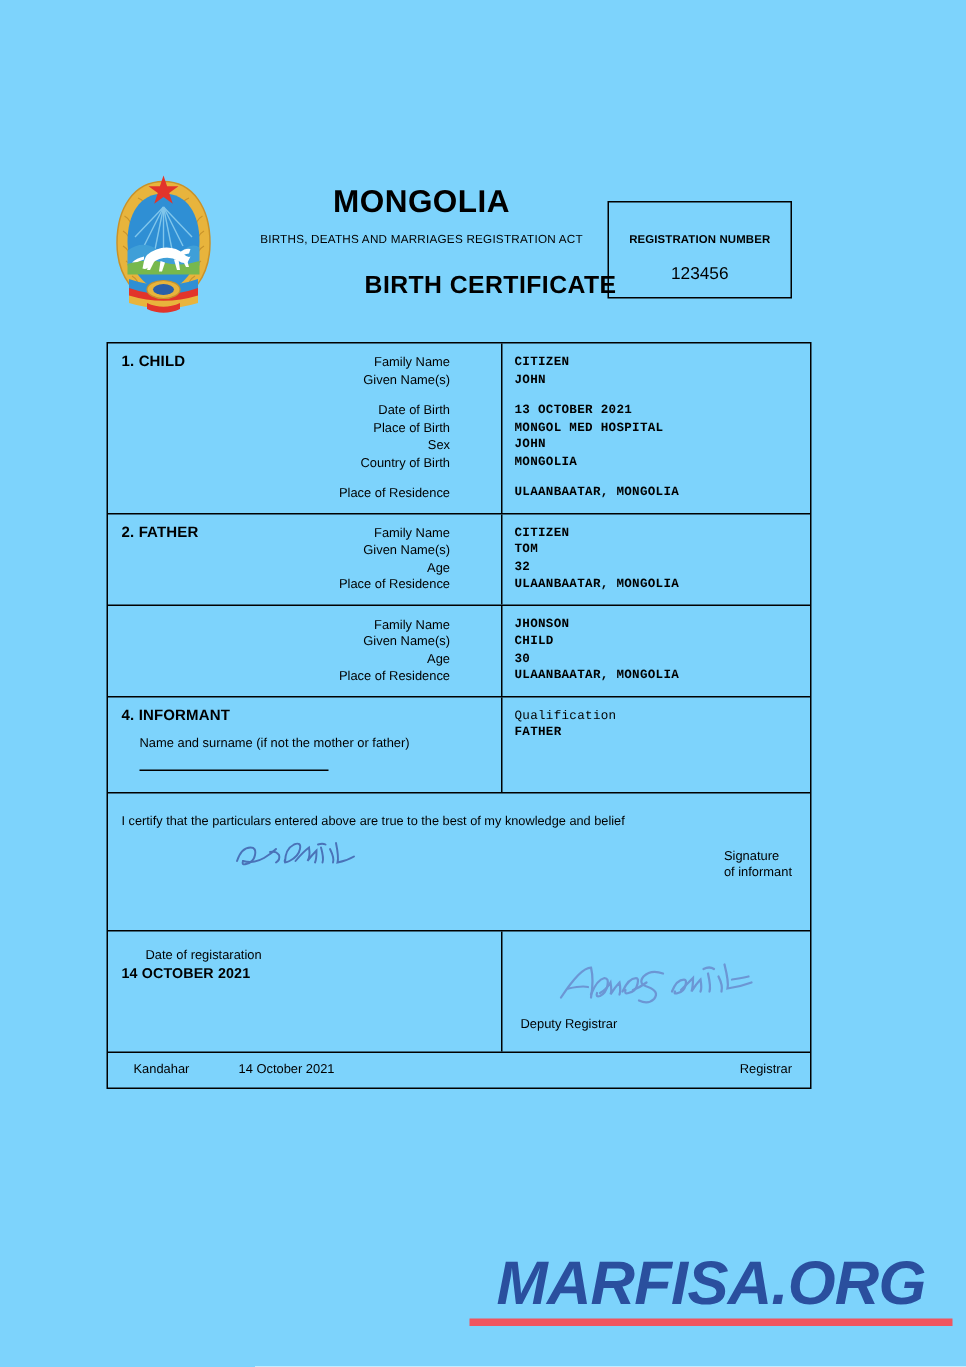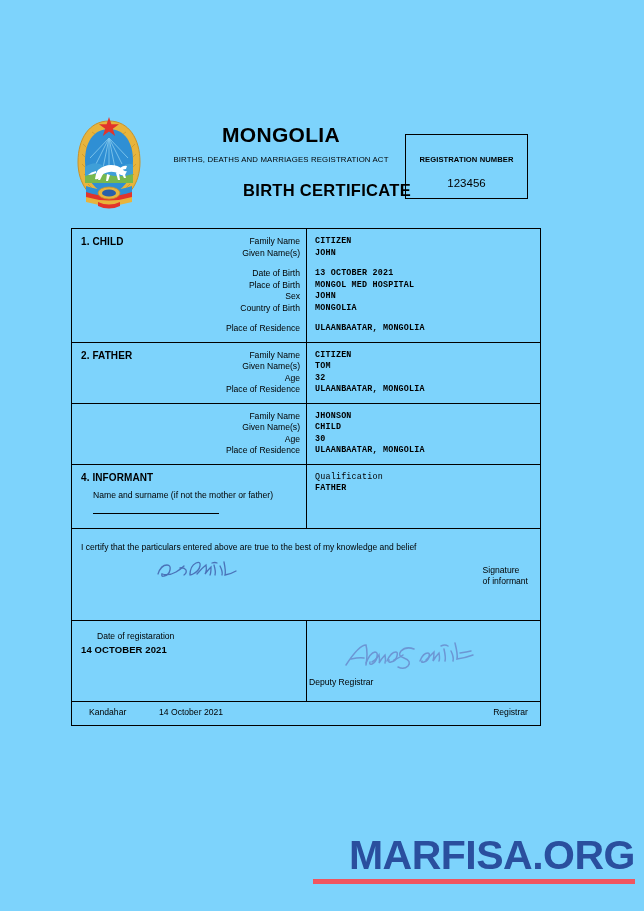--- a/index.html
+++ b/index.html
@@ -33,21 +33,21 @@
     border: 1.6px solid #000; text-align: center;
   }
   .regbox-label { font-size: 7.6px; font-weight: bold; letter-spacing: .1px; margin-top: 20px; }
   .regbox-value { font-size: 11.5px; margin-top: 13px; }
 
   
   .cert-table {
     position: absolute; left: 71px; top: 228px; width: 470px;
     border: 1.6px solid #000; border-collapse: collapse;
   }
-  .sec { display: flex; border-bottom: 1.5px solid #000; position: relative; }
+  .sec { display: flex; border-bottom: 1.5px solid #000; position: relative; gap: 28px; }
   .sec:last-child { border-bottom: none; }
   .col-left { width: 234px; position: relative; padding: 7px 6px 7px 9px; }
   .col-right { flex: 1; position: relative; padding: 7px 6px 7px 8px;
                border-left: 1.5px solid #000; }
 
   .sec-title { font-size: 10px; font-weight: bold; letter-spacing: .1px; }
   .labels { text-align: right; font-size: 8.6px; line-height: 11.5px; }
   .labels .gap { display: block; height: 9px; }
   .values { font-family: "Liberation Mono", monospace; font-size: 8.4px;
             font-weight: bold; line-height: 11.5px; letter-spacing: .2px; }
@@ -71,34 +71,34 @@
   .certify-text { font-size: 8.5px; line-height: 12px; }
   .sig-informant { position: absolute; right: 12px; top: 36px; font-size: 8.6px;
                    line-height: 11.5px; text-align: left; }
   .sig-ink-1 { position: absolute; left: 78px; top: 26px; }
 
   
   .sec-reg .col-left { padding: 9px 6px 10px 9px; height: 80px; }
   .sec-reg .col-right { padding: 9px 6px 10px 12px; height: 80px; position: relative; }
   .reg-label { font-size: 8.6px; line-height: 12px; margin-left: 16px; }
   .reg-value { font-size: 9.5px; font-weight: bold; letter-spacing: .1px; margin-top: 2px; }
-  .deputy { font-size: 8.6px; position: absolute; left: 2px; top: 56px; }
+  .deputy { font-size: 8.6px; position: absolute; left: 12px; top: 56px; }
   .sig-ink-2 { position: absolute; left: 35px; top: 18px; }
 
   
   .sec-footer { display: block; position: relative; height: 23px; padding: 5px 10px 0 9px; }
   .foot-city { position: absolute; left: 17px; top: 5px; font-size: 8.6px; }
   .foot-date { position: absolute; left: 87px; top: 5px; font-size: 8.6px; }
   .foot-reg { position: absolute; right: 12px; top: 5px; font-size: 8.6px; }
 
   
   .watermark { position: absolute; left: 313px; top: 833px; width: 322px; }
   .wm-text {
     font-size: 41px; font-weight: bold; letter-spacing: -0.5px;
-    color: #2a4f9e; line-height: 44px; text-align: right;
+    color: #2a4f9e; line-height: 44px; text-align: center; font-style: italic;
   }
   .wm-rule { height: 5px; background: #f0555f; margin-top: 2px; width: 322px; }
 </style>
 </head>
 <body>
 
 <div class="page">
 
   <div class="header">
 

